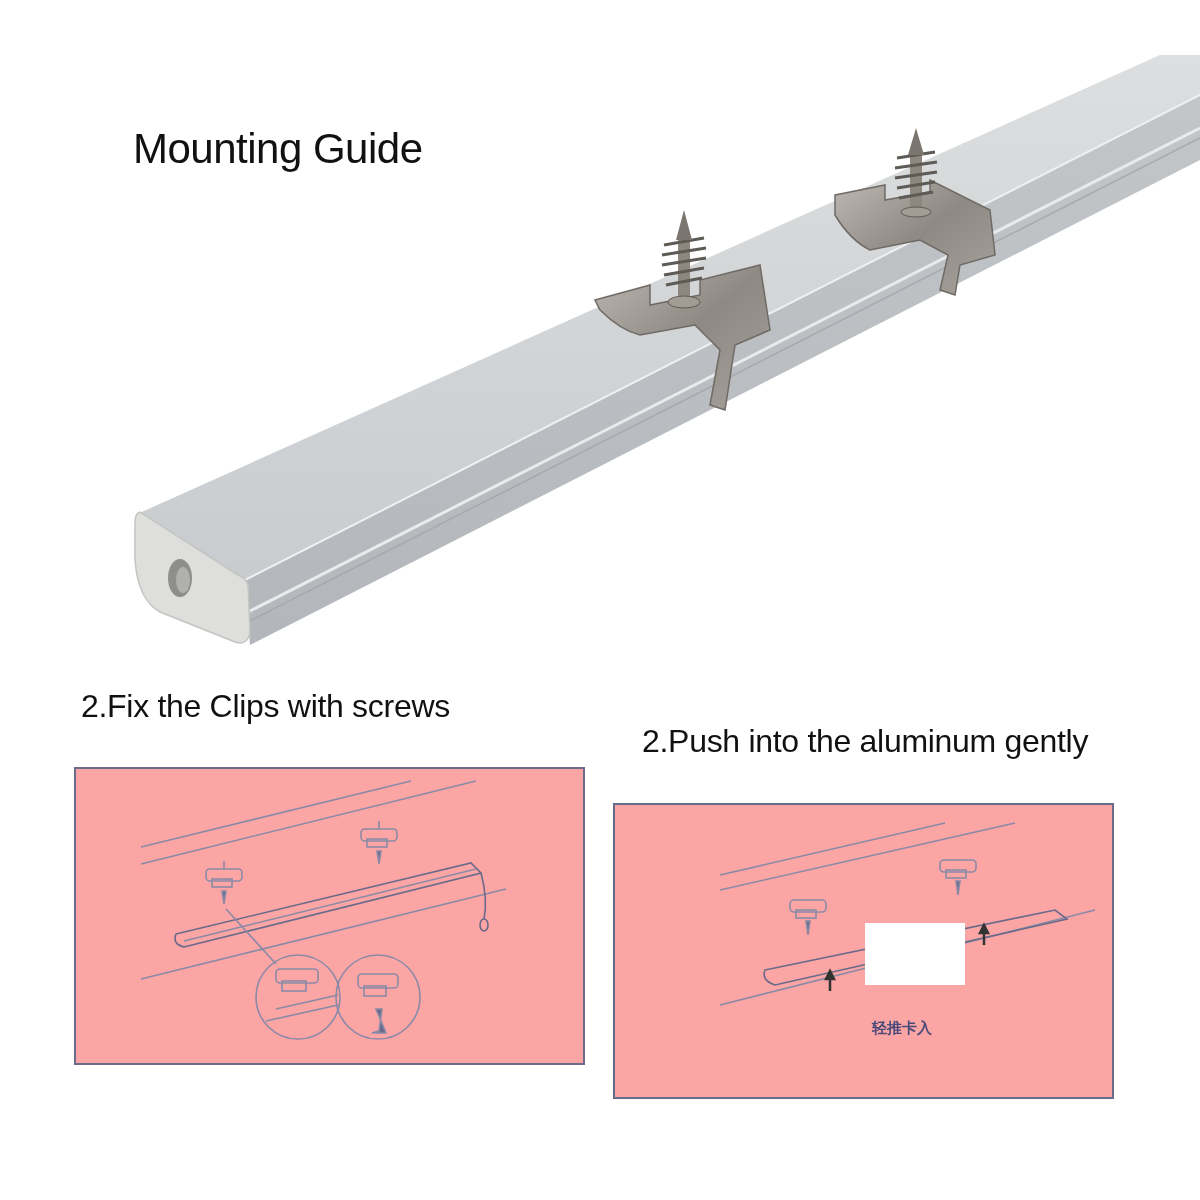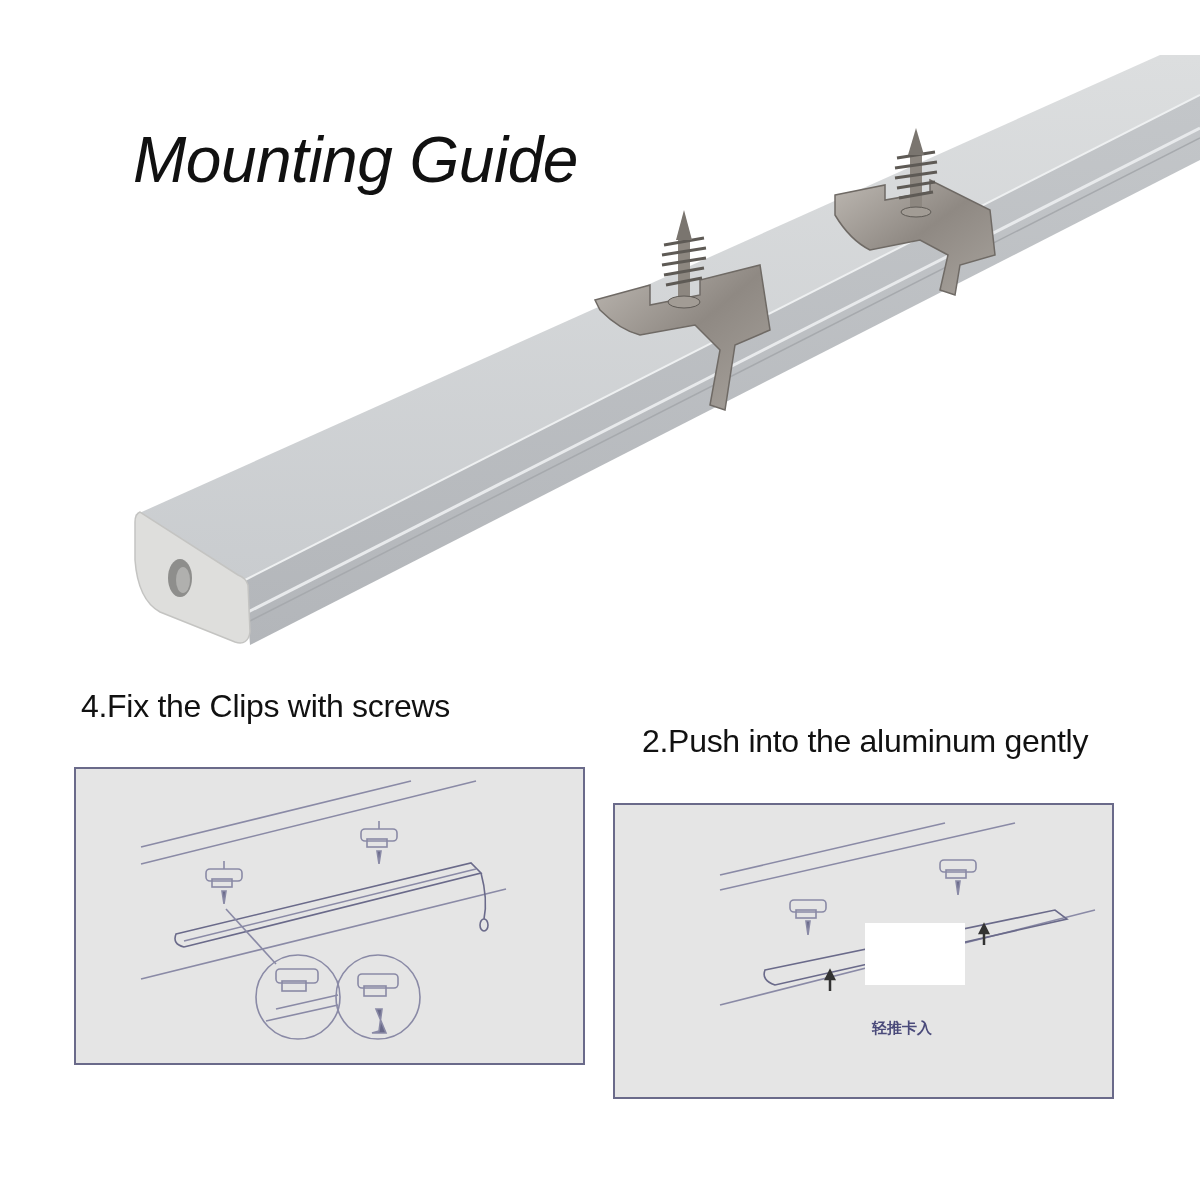--- a/index.html
+++ b/index.html
@@ -1,23 +1,23 @@
 <!DOCTYPE html>
 <html><head>
   <meta charset="utf-8">
   <style>
     html, body { margin: 0; padding: 0; background: #ffffff; }
     body { width: 1200px; height: 1200px; position: relative; overflow: hidden;
            font-family: "Liberation Sans", sans-serif; color: #111; }
-    .title { position: absolute; left: 133px; top: 128px; font-size: 64px; line-height: 1; letter-spacing: -0.5px; font-style: italic; }
+    .title { position: absolute; left: 133px; top: 128px; font-size: 42px; line-height: 1; letter-spacing: -0.5px; }
     .step-label { position: absolute; font-size: 32px; line-height: 1; letter-spacing: -0.3px; }
     .step1-label { left: 81px; top: 690px; }
     .step2-label { left: 610px; top: 725px; margin-left: 32px; }
     .photo { position: absolute; left: 0; top: 0; width: 1200px; height: 660px; }
-    .diagram-frame { position: absolute; border: 2px solid #6a6a8a; background: #e5e5e5; box-sizing: border-box; }
+    .diagram-frame { position: absolute; border: 2px solid #6a6a8a; background: #fca5a5; box-sizing: border-box; }
     .frame1 { left: 74px; top: 767px; width: 511px; height: 298px; }
     .frame2 { left: 613px; top: 803px; width: 501px; height: 296px; }
     .diagram-frame svg { position: absolute; left: 0; top: 0; }
     .cn-caption { position: absolute; left: 257px; top: 214px; font-size: 15px; font-weight: bold; color: #4a4a7a; }
   </style>
 </head>
 <body>
 
 <svg class="photo" viewBox="0 0 1200 660" width="1200" height="660">
   <defs>
@@ -70,21 +70,21 @@
       <rect x="910" y="150" width="12" height="60" fill="#8d8780"></rect>
       <path d="M897,158 L935,152 M895,168 L937,162 M895,178 L937,172 M897,188 L935,182 M899,198 L933,192" stroke="#5e5a55" stroke-width="3"></path>
       <polygon points="916,128 908,155 924,155" fill="#7a756f"></polygon>
       <ellipse cx="916" cy="212" rx="15" ry="5" fill="#a29c95" stroke="#5e5a55"></ellipse>
     </g>
   </g>
 </svg>
 
 <div class="title">Mounting Guide</div>
 
-<div class="step-label step1-label">4.Fix the Clips with screws</div>
+<div class="step-label step1-label">2.Fix the Clips with screws</div>
 <div class="step-label step2-label">2.Push into the aluminum gently</div>
 
 <div class="diagram-frame frame1">
   <svg width="511" height="298" viewBox="0 0 511 298" fill="none" stroke="#8a8aa6" stroke-width="1.6">
     <line x1="65" y1="78" x2="335" y2="12"></line>
     <line x1="65" y1="95" x2="400" y2="12"></line>
     <line x1="65" y1="210" x2="430" y2="120"></line>
 
     <path d="M100,165 L395,94 L405,104 L108,178 Q96,175 100,165 Z" stroke="#6a6a8a"></path>
     <line x1="108" y1="172" x2="400" y2="100"></line>

